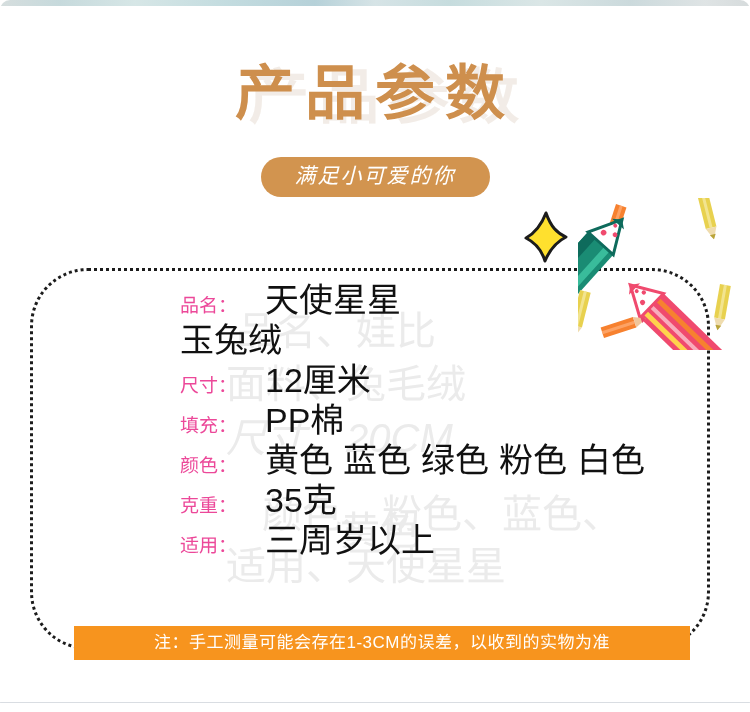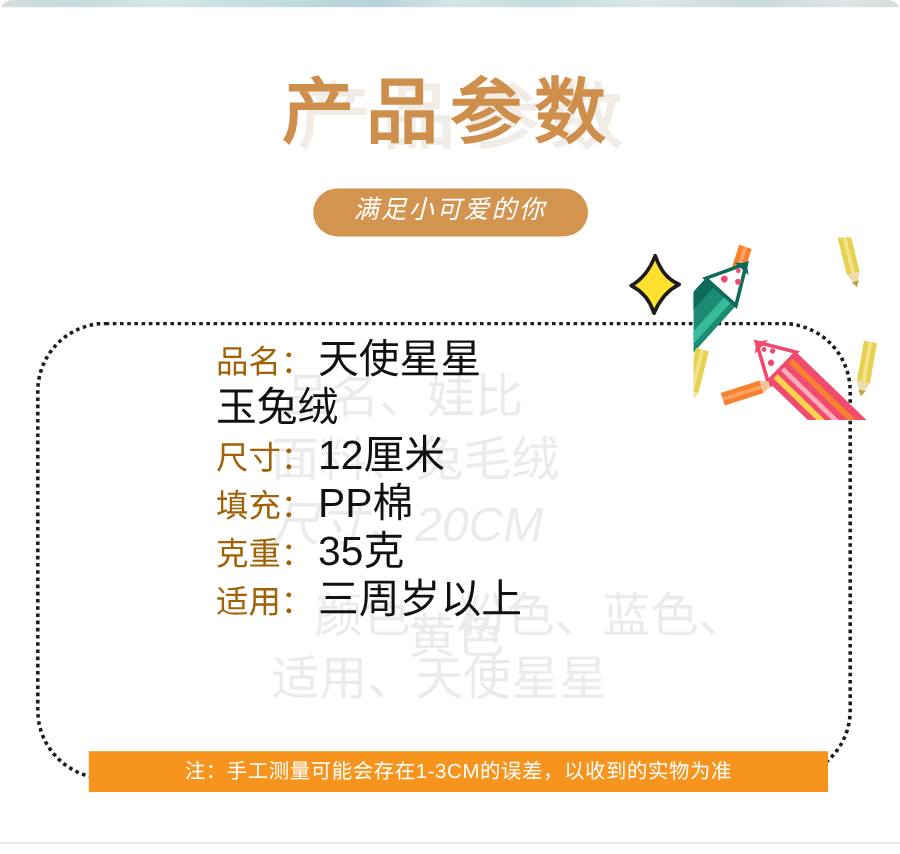--- a/index.html
+++ b/index.html
@@ -126,23 +126,23 @@
   }
   .spec-row {
     display: flex;
     align-items: baseline;
     height: 40px;
     white-space: nowrap;
   }
   .spec-label {
     width: 85px;
     flex: 0 0 85px;
-    font-size: 27px;
+    font-size: 19px;
     line-height: 34px;
-    color: #a16207;
+    color: #ec4899;
   }
   .spec-value {
     font-size: 34px;
     line-height: 34px;
     color: #111111;
     text-align: center;
   }
   .spec-value .color-item { margin-right: 10px; }
 
   
@@ -198,20 +198,24 @@
       <div class="spec-row">
         <span class="spec-value">玉兔绒</span>
       </div>
       <div class="spec-row">
         <span class="spec-label">尺寸：</span>
         <span class="spec-value">12厘米</span>
       </div>
       <div class="spec-row">
         <span class="spec-label">填充：</span>
         <span class="spec-value">PP棉</span>
+      </div>
+      <div class="spec-row">
+        <span class="spec-label">颜色：</span>
+        <span class="spec-value"><span class="color-item">黄色</span><span class="color-item">蓝色</span><span class="color-item">绿色</span><span class="color-item">粉色</span><span class="color-item">白色</span></span>
       </div>
       <div class="spec-row">
         <span class="spec-label">克重：</span>
         <span class="spec-value">35克</span>
       </div>
       <div class="spec-row">
         <span class="spec-label">适用：</span>
         <span class="spec-value">三周岁以上</span>
       </div>
     </div>

